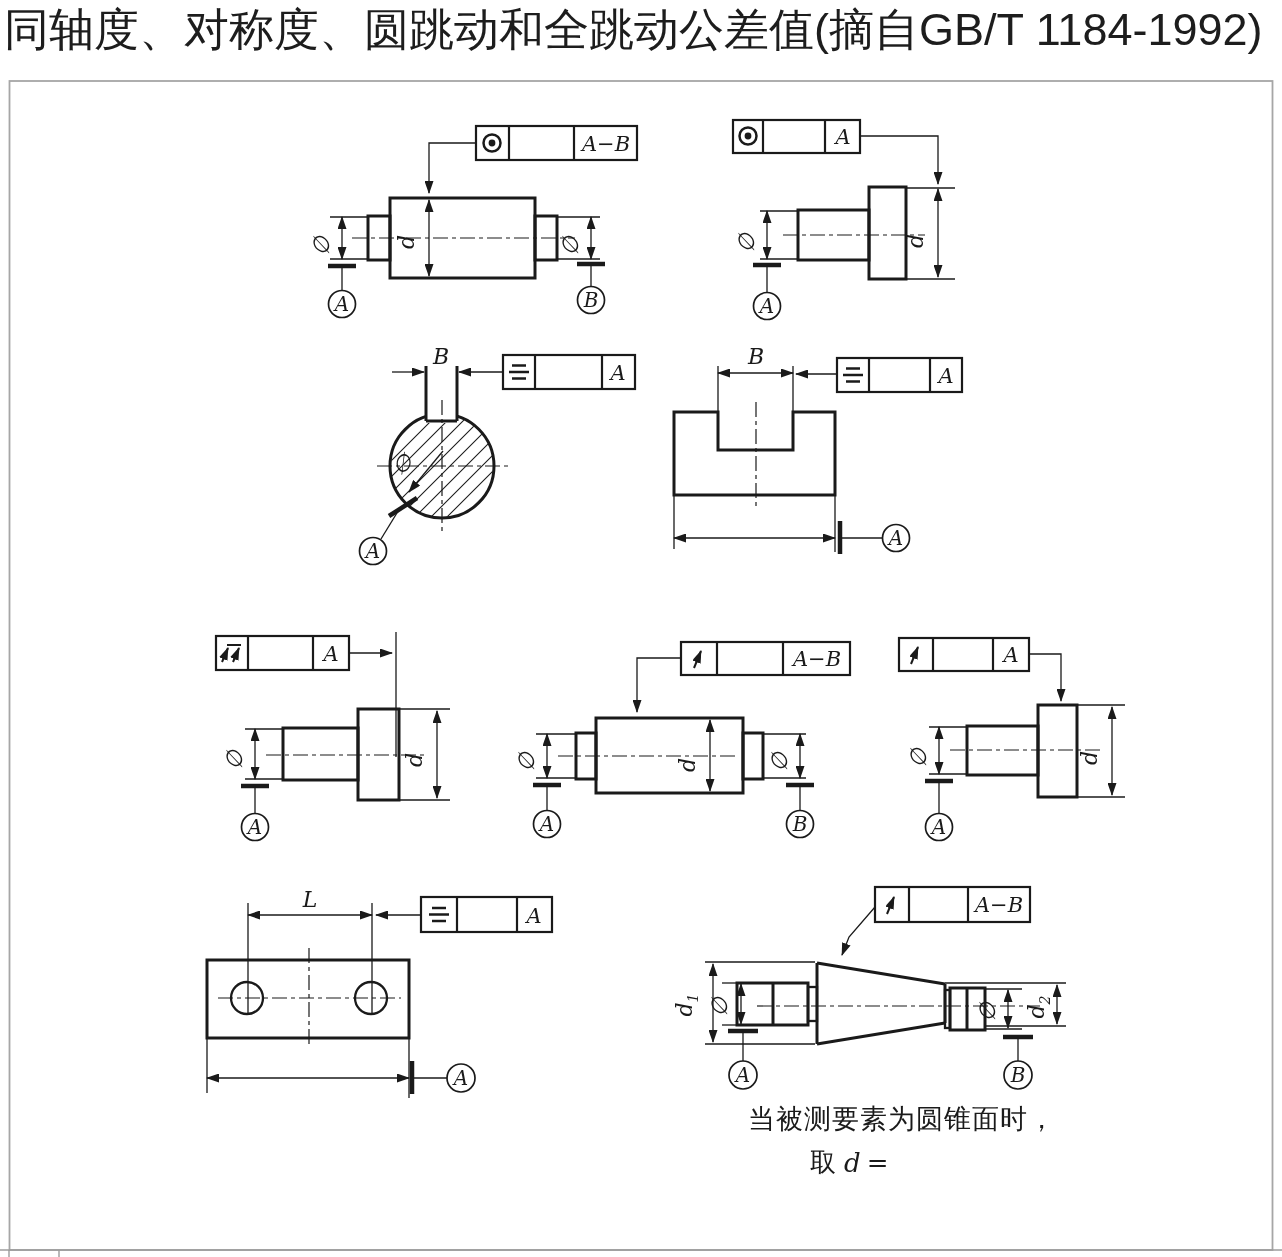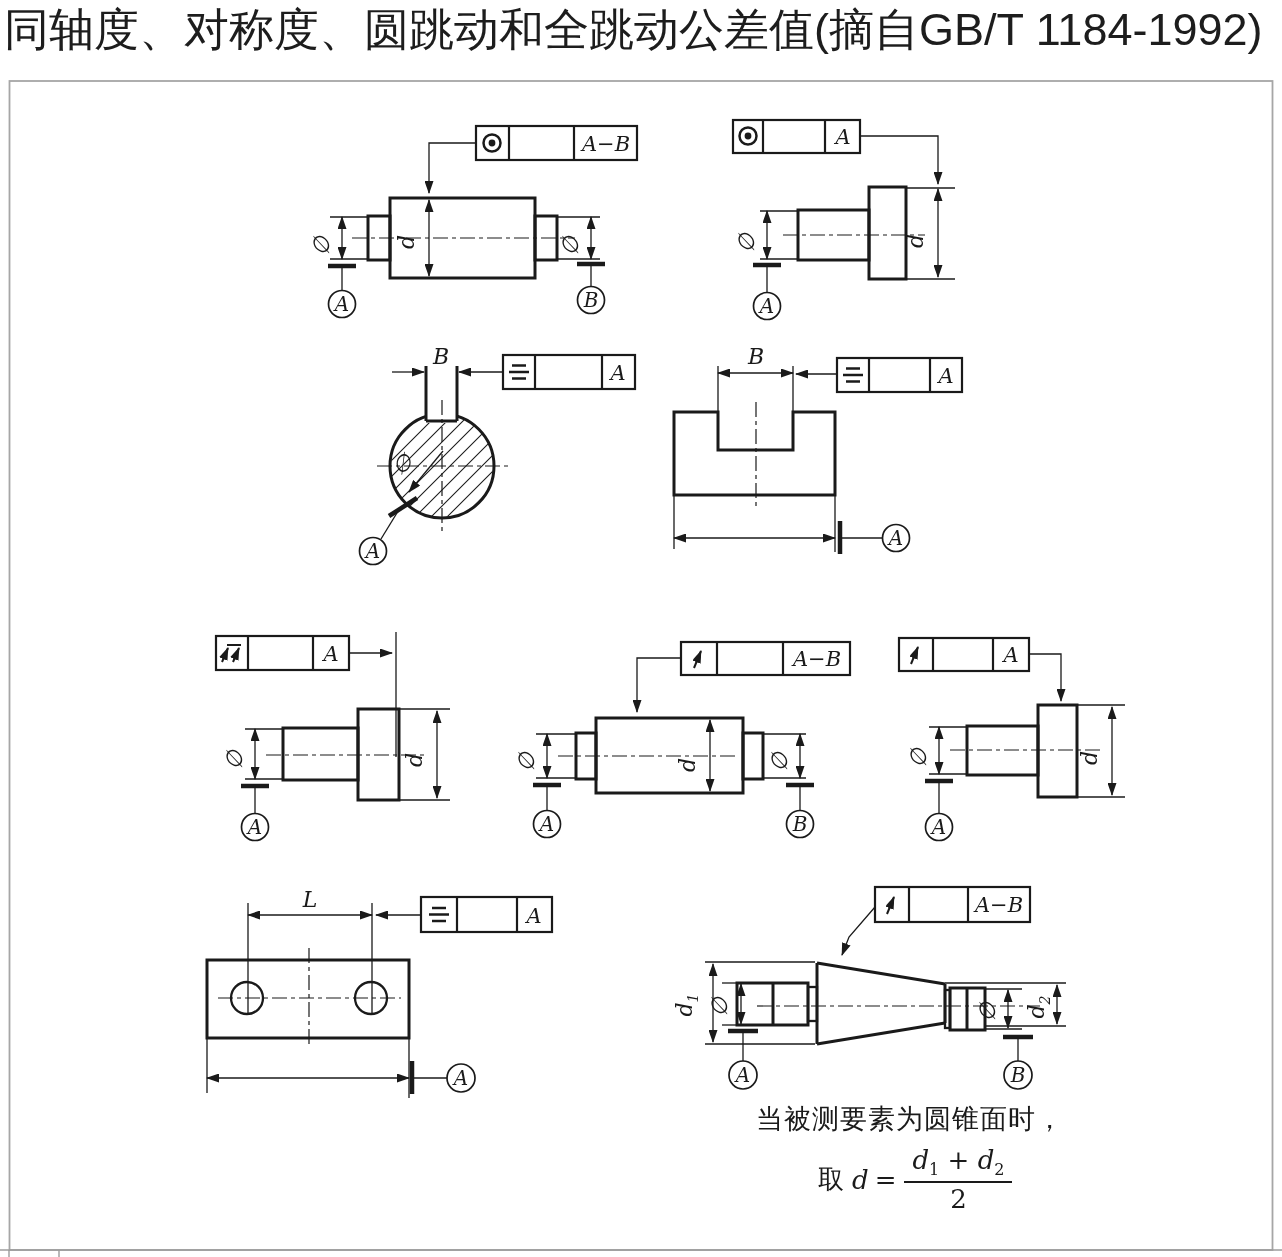--- a/index.html
+++ b/index.html
@@ -21,21 +21,21 @@
   .db{stroke:#1a1a1a;stroke-width:4.5;}
   .dc{fill:none;stroke:#1a1a1a;stroke-width:1.7;}
   text{fill:#1a1a1a;}
   .ft{font:italic 21px "DejaVu Serif",serif;text-anchor:middle;}
   .lab{font:italic 22px "DejaVu Serif",serif;text-anchor:middle;}
   .cap{font:italic 20px "DejaVu Serif",serif;text-anchor:middle;}
   .border-rect{fill:none;stroke:#a6a6a6;stroke-width:1.8;}
   .grid{stroke:#9c9c9c;stroke-width:1.4;}
   
   .cone-note{position:absolute;left:748px;top:1101px;width:430px;color:#1a1a1a;
-       font-family:"DejaVu Serif",serif;margin-left:8px;}
+       font-family:"DejaVu Serif",serif;}
   .cone-note .l1{font-size:27px;letter-spacing:1px;}
   .cone-note .formula{margin-top:8px;padding-left:62px;font-size:26px;display:flex;align-items:center;}
   .mvar{font-style:italic;margin:0 6px 0 8px;}
   .eq{margin-right:8px;}
   .frac{display:inline-block;text-align:center;}
   .frac .num{display:block;font-style:italic;padding:0 8px 2px;}
   .frac .den{display:block;border-top:2px solid #1a1a1a;padding-top:1px;}
   sub{font-size:16px;font-style:normal;}
 </style>
 </head>
@@ -427,18 +427,14 @@
     </g>
   </g>
 </svg>
 
 <div class="cone-note">
   <div class="l1">当被测要素为圆锥面时，</div>
   <div class="formula">
     <span>取</span>
       <span class="mvar">d</span>
       <span class="eq">=</span>
-      <span class="frac">
-        <span class="num"><span>d</span><sub>1</sub> <span>+</span> <span>d</span><sub>2</sub></span>
-        <span class="den">2</span>
-      </span>
   </div>
 </div>
 
 </body></html>

